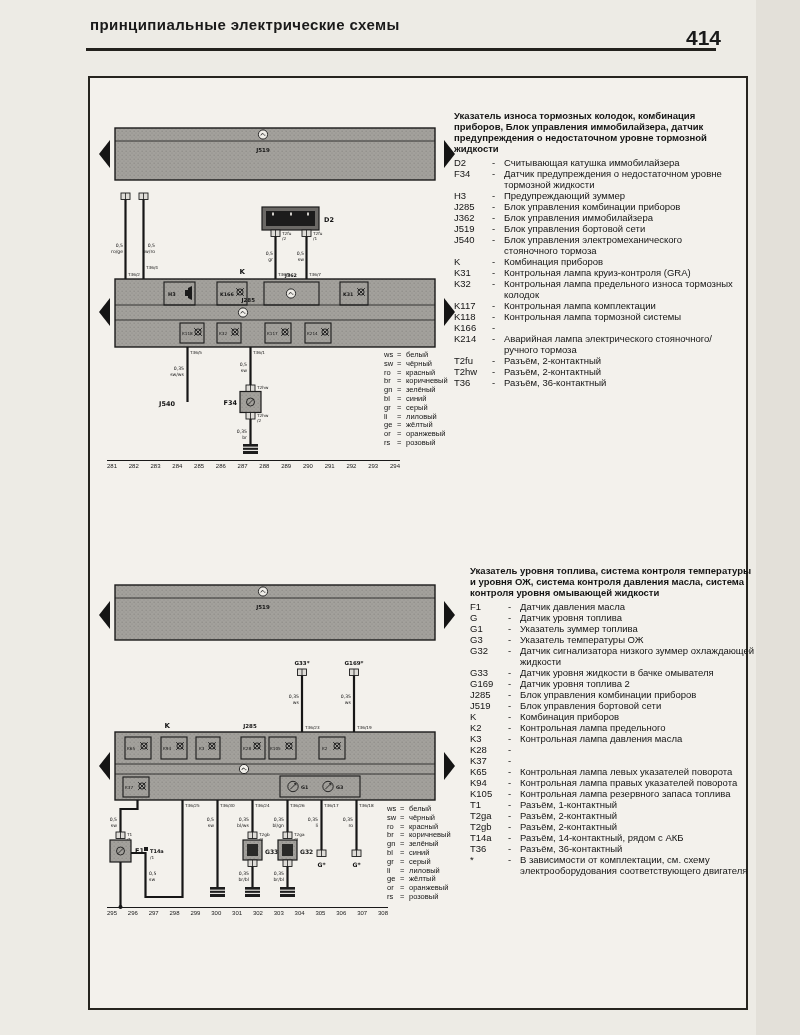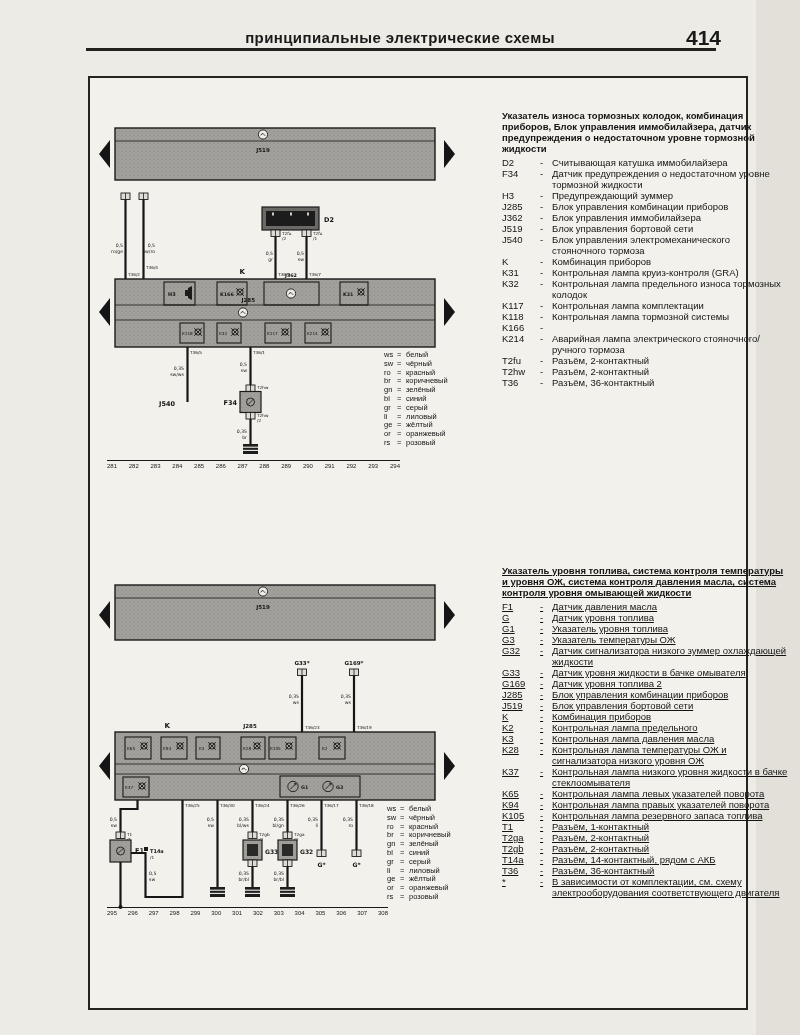--- a/index.html
+++ b/index.html
@@ -1,25 +1,25 @@
 <!DOCTYPE html>
 <html><head>
 <meta charset="utf-8">
 <style>
   html,body{margin:0;padding:0;background:#cfccc6;}
   .page{position:relative;width:800px;height:1035px;background:#edebe5;overflow:hidden;
         font-family:"Liberation Sans",sans-serif;color:#1a1a1a;}
   .paper-edge{position:absolute;right:0;top:0;width:44px;height:1035px;background:#e3e0d9;}
-  .hdr-title{position:absolute;left:90px;top:29px;width:620px;text-align:center;
+  .hdr-title{position:absolute;left:90px;top:16px;width:620px;
              font-size:15px;font-weight:bold;letter-spacing:.4px;}
   .hdr-num{position:absolute;left:686px;top:26px;font-size:21px;font-weight:bold;}
   .hdr-rule{position:absolute;left:86px;top:48px;width:630px;height:3px;background:#23211d;}
   .frame{position:absolute;left:88px;top:76px;width:656px;height:930px;
          border:2px solid #26241f;background:#f3f1ec;}
-  .legend{position:absolute;width:282px;font-size:9.5px;line-height:11px;color:#141414;margin-left:48px;}
+  .legend{position:absolute;width:282px;font-size:9.5px;line-height:11px;color:#141414;}
   .legend .ltitle{font-weight:bold;margin-bottom:3px;}
   .lrow{display:flex;}
   .lcode{width:38px;flex:none;}
   .ldash{width:12px;flex:none;}
   .ldesc{flex:1;}
   .wcolors{position:absolute;font-size:7.5px;line-height:8.8px;color:#141414;}
   .wrow{display:flex;}
   .wabbr{width:13px;}
   .weq{width:9px;text-align:left;}
   .ruler{position:absolute;border-top:1.5px solid #191919;display:flex;
@@ -589,38 +589,38 @@
           <span class="weq">=</span>
           <span class="wname">оранжевый</span>
         </div>
         <div class="wrow">
           <span class="wabbr">rs</span>
           <span class="weq">=</span>
           <span class="wname">розовый</span>
         </div>
       </div>
 
-    <div class="legend" style="left:364px;top:487px;width:286px;text-decoration:underline;">
+    <div class="legend" style="left:380px;top:487px;width:286px;">
       <div class="ltitle">Указатель уровня топлива, система контроля температуры и уровня ОЖ, система контроля давления масла, система контроля уровня омывающей жидкости</div>
       <div>
 
       <div class="lrow">
             <span class="lcode">F1</span>
             <span class="ldash">-</span>
             <span class="ldesc">Датчик давления масла</span>
           </div>
           <div class="lrow">
             <span class="lcode">G</span>
             <span class="ldash">-</span>
             <span class="ldesc">Датчик уровня топлива</span>
           </div>
           <div class="lrow">
             <span class="lcode">G1</span>
             <span class="ldash">-</span>
-            <span class="ldesc">Указатель уровня топлива</span>
+            <span class="ldesc">Указатель зуммер топлива</span>
           </div>
           <div class="lrow">
             <span class="lcode">G3</span>
             <span class="ldash">-</span>
             <span class="ldesc">Указатель температуры ОЖ</span>
           </div>
           <div class="lrow">
             <span class="lcode">G32</span>
             <span class="ldash">-</span>
             <span class="ldesc">Датчик сигнализатора низкого зуммер охлаждающей жидкости</span>
@@ -656,26 +656,24 @@
             <span class="ldesc">Контрольная лампа предельного</span>
           </div>
           <div class="lrow">
             <span class="lcode">K3</span>
             <span class="ldash">-</span>
             <span class="ldesc">Контрольная лампа давления масла</span>
           </div>
           <div class="lrow">
             <span class="lcode">K28</span>
             <span class="ldash">-</span>
-            <span class="ldesc">Контрольная лампа температуры ОЖ и сигнализатора низкого уровня ОЖ</span>
           </div>
           <div class="lrow">
             <span class="lcode">K37</span>
             <span class="ldash">-</span>
-            <span class="ldesc">Контрольная лампа низкого уровня жидкости в бачке стеклоомывателя</span>
           </div>
           <div class="lrow">
             <span class="lcode">K65</span>
             <span class="ldash">-</span>
             <span class="ldesc">Контрольная лампа левых указателей поворота</span>
           </div>
           <div class="lrow">
             <span class="lcode">K94</span>
             <span class="ldash">-</span>
             <span class="ldesc">Контрольная лампа правых указателей поворота</span>

